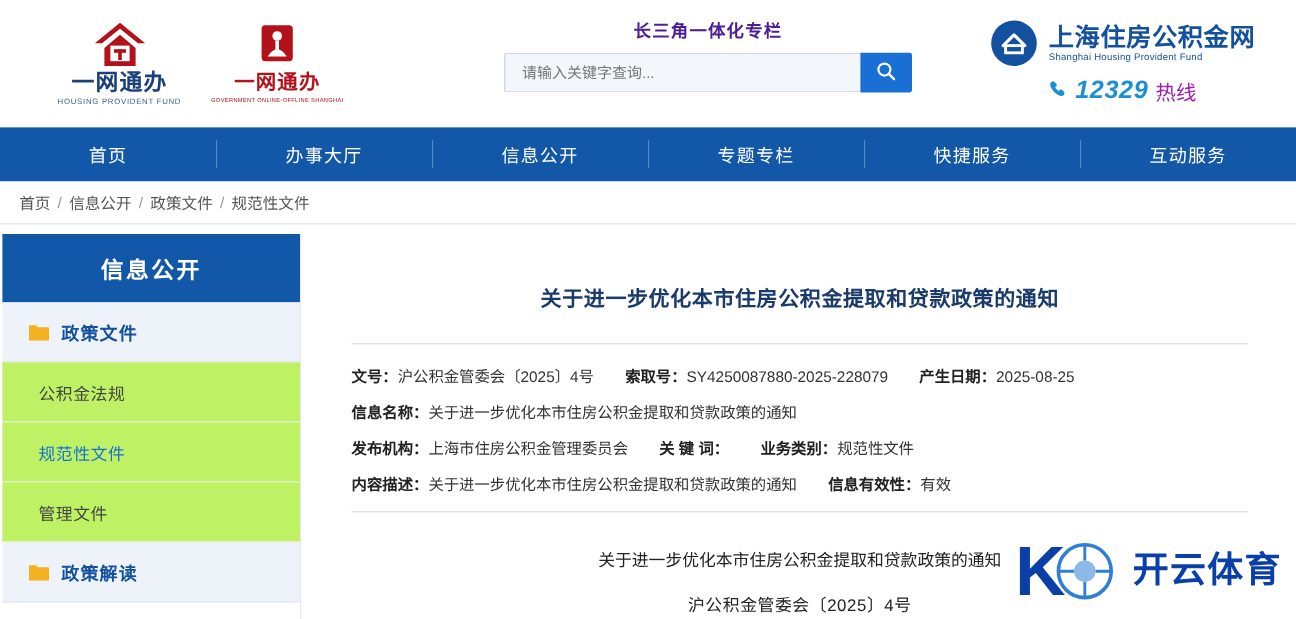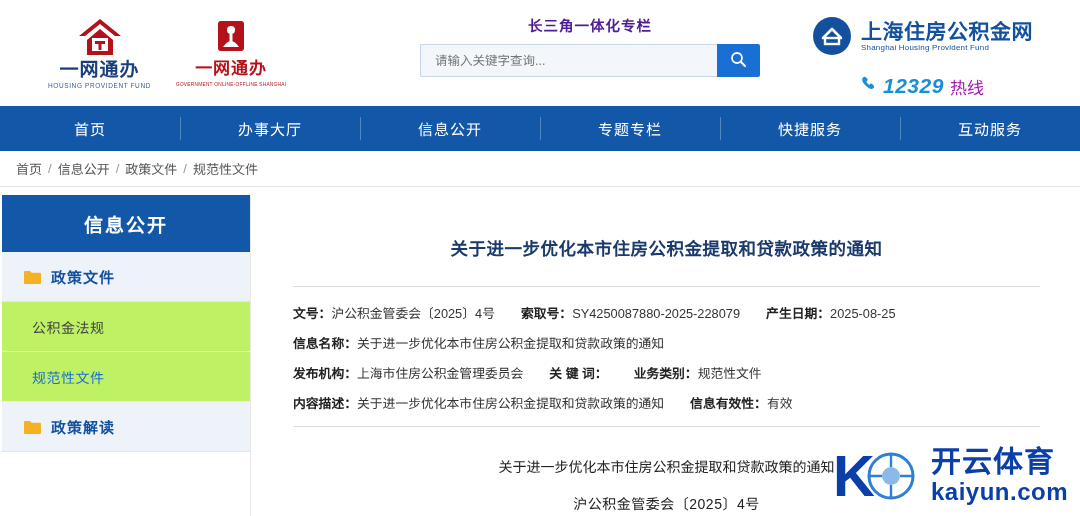--- a/index.html
+++ b/index.html
@@ -118,21 +118,21 @@
     border: none;
     display: flex;
     align-items: center;
     justify-content: center;
     cursor: pointer;
     border-radius: 0 2px 2px 0;
   }
 
   .header-right {
     position: absolute;
-    right: 47px;
+    right: 34px;
     top: 16px;
     display: flex;
     flex-direction: column;
     align-items: flex-start;
   }
   .brand-row {
     display: flex;
     align-items: center;
     gap: 9px;
   }
@@ -147,22 +147,23 @@
     letter-spacing: 0.5px;
     line-height: 1.1;
   }
   .brand-en {
     font-size: 8px;
     color: #13519f;
     letter-spacing: 0.2px;
   }
   .hotline {
     display: flex;
+    align-items: center;
     gap: 6px;
-    margin-top: 18px;
+    margin-top: 7px;
     margin-left: 48px;
   }
   .hotline-num {
     font-size: 21px;
     font-weight: bold;
     color: #1a8fd4;
     font-style: italic;
     letter-spacing: 0.5px;
   }
   .hotline-text {
@@ -459,20 +460,21 @@
       <span class="folder-icon">
         <svg class="folder-icon" viewBox="0 0 17 14" xmlns="http://www.w3.org/2000/svg">
           <path d="M0 2 a1 1 0 0 1 1 -1 h5 l1.6 1.8 H16 a1 1 0 0 1 1 1 V13 a1 1 0 0 1 -1 1 H1 a1 1 0 0 1 -1 -1 Z" fill="#f4b223"></path>
         </svg>
       </span>
       <span class="label">政策文件</span>
     </div>
 
     <div class="side-link">公积金法规</div>
     <div class="side-link active">规范性文件</div>
+    <div class="side-link">管理文件</div>
 
     <div class="side-group">
       <span class="folder-icon">
         <svg class="folder-icon" viewBox="0 0 17 14" xmlns="http://www.w3.org/2000/svg">
           <path d="M0 2 a1 1 0 0 1 1 -1 h5 l1.6 1.8 H16 a1 1 0 0 1 1 1 V13 a1 1 0 0 1 -1 1 H1 a1 1 0 0 1 -1 -1 Z" fill="#f4b223"></path>
         </svg>
       </span>
       <span class="label">政策解读</span>
     </div>
   </div>
@@ -524,15 +526,14 @@
   <div class="wm-mark">
     <svg width="92" height="72" viewBox="0 0 92 72" xmlns="http://www.w3.org/2000/svg">
       <text x="2" y="56" font-family="Liberation Sans, sans-serif" font-size="58" font-weight="bold" fill="#0b3fa8">K</text>
       <circle cx="60" cy="36" r="22" fill="none" stroke="#2f7fd6" stroke-width="3"></circle>
       <circle cx="60" cy="36" r="9" fill="#2f7fd6" opacity="0.55"></circle>
       <path d="M60 14 L60 27 M60 45 L60 58 M38 36 L51 36 M69 36 L82 36" stroke="#2f7fd6" stroke-width="2.4"></path>
     </svg>
   </div>
   <div>
     <div class="wm-text">开云体育</div>
-    <div class="wm-sub">kaiyun.com</div>
   </div>
 </div>
 
 </body></html>

